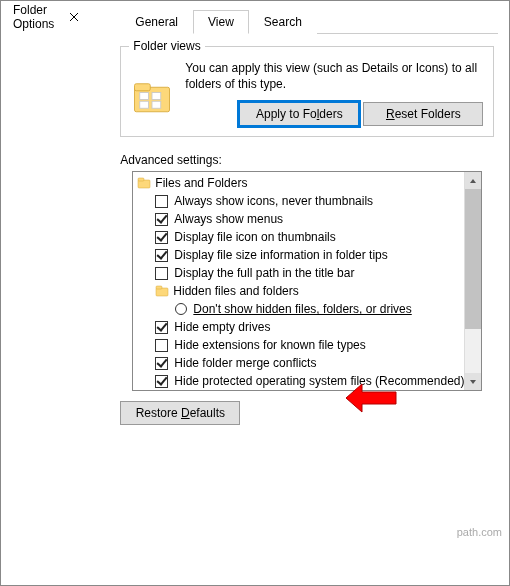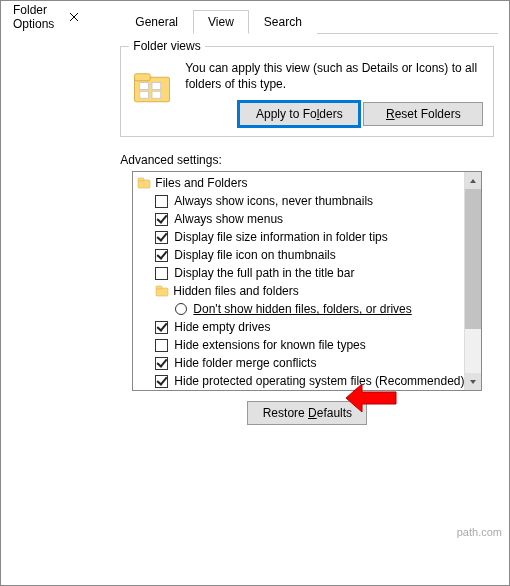--- a/index.html
+++ b/index.html
@@ -8,21 +8,21 @@
   .titlebar { height: 32px; display: flex; align-items: center; padding: 0 8px; }
   .titlebar-title { flex: 1; font-size: 12px; padding-left: 4px; }
   .close-btn { width: 40px; height: 28px; display: flex; align-items: center; justify-content: center; cursor: pointer; }
   .close-btn svg { width: 10px; height: 10px; }
   .content { flex: 1; padding: 8px 14px 0 14px; display: flex; flex-direction: column; }
   .tabs { display: flex; border-bottom: 1px solid #ccc; position: relative; margin-left: 4px; }
   .tab { padding: 4px 14px; border: 1px solid transparent; border-bottom: none; cursor: pointer; position: relative; top: 1px; background: #fff; }
   .tab.active { border-color: #ccc; border-bottom: 1px solid #fff; }
   .groupbox { border: 1px solid #ccc; margin: 12px 4px 4px 4px; padding: 14px 10px 10px 10px; position: relative; }
   .groupbox-label { position: absolute; top: -8px; left: 8px; background: #fff; padding: 0 4px; font-size: 12px; }
-  .folder-views-row { display: flex; align-items: flex-start; gap: 12px; }
+  .folder-views-row { display: flex; align-items: center; gap: 12px; }
   .folder-icon { width: 42px; height: 42px; display: flex; align-items: center; justify-content: center; margin-top:4px; }
   .folder-icon svg { width:42px; height:42px; }
   .folder-text { flex: 1; font-size: 12px; line-height: 1.3; }
   .buttons-row { display: flex; gap: 4px; margin-top: 10px; margin-left: 54px; }
   .btn { border: 1px solid #999; background: #e1e1e1; padding: 4px 14px; min-width: 120px; text-align: center; cursor: pointer; font-size:12px; }
   .btn.focus { outline: 2px solid #0078d7; outline-offset: 0px; border:1px solid #0078d7; }
   .adv-label { margin: 12px 4px 4px 4px; font-size: 12px; }
   .tree-wrap { border: 1px solid #888; margin: 0 16px; height: 220px; display: flex; }
   .tree { flex: 1; overflow: hidden; padding: 2px 0; }
   .tree-row { display: flex; align-items: center; height: 18px; padding-left: 4px; white-space: nowrap; }
@@ -31,21 +31,21 @@
   .chk { width: 13px; height: 13px; border: 1px solid #333; margin-right: 6px; display: inline-flex; align-items: center; justify-content: center; background:#fff; }
   .chk.checked::after { content:''; width:8px; height:4px; border-left:2px solid #222; border-bottom:2px solid #222; transform: rotate(-50deg); margin-top:-3px; }
   .radio { width: 12px; height: 12px; border: 1px solid #333; border-radius: 50%; margin-right: 6px; display:inline-flex; align-items:center; justify-content:center; background:#fff; }
   .radio.sel::after { content:''; width:6px; height:6px; background:#222; border-radius:50%; }
   .fld-icon { width:14px; height:14px; margin-right:4px; display:inline-flex; }
   .fld-icon svg { width:14px; height:14px; }
   .scrollbar { width: 17px; background: #f0f0f0; border-left:1px solid #ddd; position: relative; }
   .scroll-btn { height:17px; background:#e1e1e1; display:flex; align-items:center; justify-content:center; }
   .scroll-btn svg{width:8px;height:8px;}
   .scroll-thumb { position:absolute; left:0; right:0; top:17px; height:140px; background:#c2c2c2; }
-  .restore-row { display:flex; justify-content:center; margin:10px 4px 0 4px; }
+  .restore-row { display:flex; justify-content:flex-start; margin:10px 4px 0 4px; }
   .footer { border-top:1px solid #ddd; background:#f0f0f0; padding:10px 14px; display:flex; justify-content:flex-end; gap:8px; }
   .footer .btn { min-width:80px; }
   .btn.disabled { color:#c2410c; border-color:#ccc; }
   .arrow-annotation { position:absolute; left:344px; top:382px; pointer-events:none; }
   .arrow-annotation svg { width:54px; height:32px; }
   .watermark { position:absolute; right:8px; bottom:48px; font-size:11px; color:#aaa; }
   u { text-decoration: underline; }
 </style>
 </head>
 <body>
@@ -108,25 +108,25 @@
           <div class="tree-row indent1">
             <span class="chk"></span>
             <span>Always show icons, never thumbnails</span>
           </div>
           <div class="tree-row indent1">
             <span class="chk checked"></span>
             <span>Always show menus</span>
           </div>
           <div class="tree-row indent1">
             <span class="chk checked"></span>
-            <span>Display file size information in folder tips</span>
+            <span>Display file icon on thumbnails</span>
           </div>
           <div class="tree-row indent1">
             <span class="chk checked"></span>
-            <span>Display file icon on thumbnails</span>
+            <span>Display file size information in folder tips</span>
           </div>
           <div class="tree-row indent1">
             <span class="chk"></span>
             <span>Display the full path in the title bar</span>
           </div>
           <div class="tree-row indent1">
             <span class="fld-icon">
               <svg viewBox="0 0 14 14">
                 <rect x="1" y="4" width="12" height="8" rx="1" fill="#fdd87a" stroke="#d8a93a" stroke-width="0.5"></rect>
                 <rect x="1" y="2" width="6" height="3" rx="1" fill="#fdd87a" stroke="#d8a93a" stroke-width="0.5"></rect>

